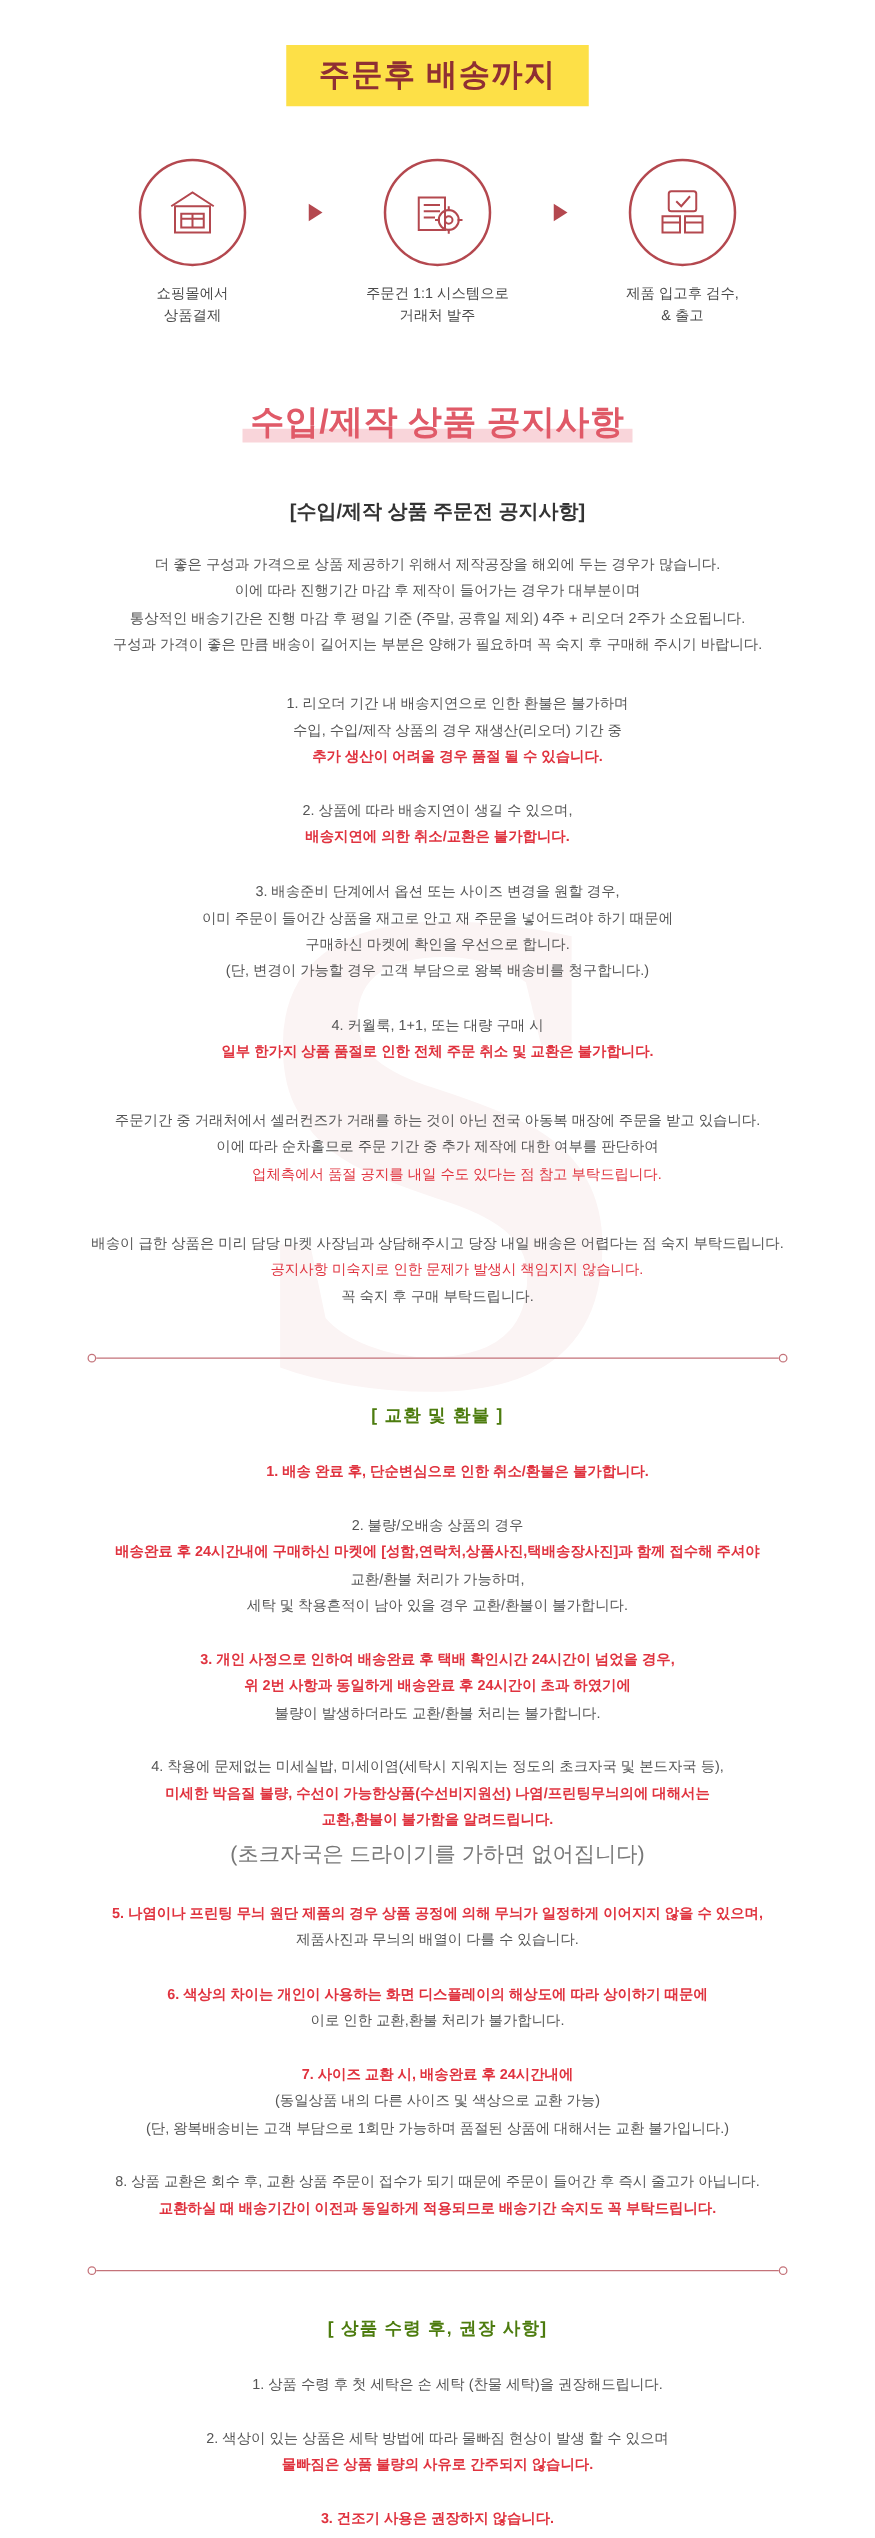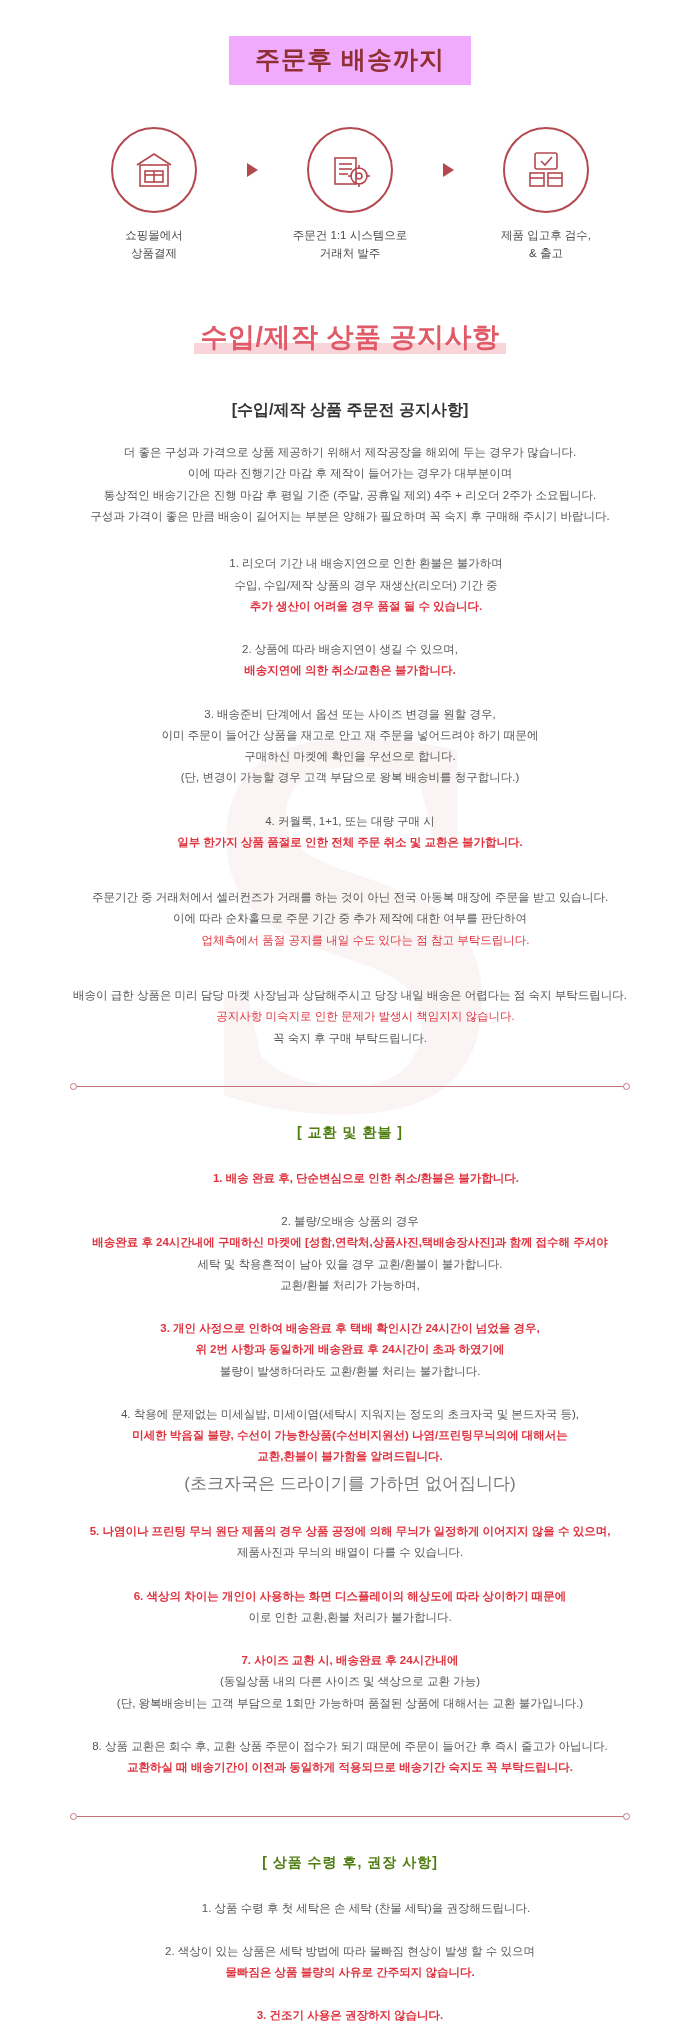--- a/index.html
+++ b/index.html
@@ -38,21 +38,21 @@
   }
   .content { position: relative; z-index: 2; }
 
   
   .banner-wrap {
     text-align: center;
     padding-top: 36px;
   }
   .banner {
     display: inline-block;
-    background: #f0abfc;
+    background: #fde047;
     padding: 7px 26px 9px 26px;
   }
   .banner h1 {
     margin: 0;
     font-size: 25px;
     font-weight: 700;
     letter-spacing: 1px;
     color: #8f2f33;
     font-family: "Liberation Sans", "DejaVu Sans", sans-serif;
   }
@@ -306,22 +306,22 @@
 
     <div class="sec-head">[ 교환 및 환불 ]</div>
 
     <div class="block mt26">
       <div class="red">1. 배송 완료 후, 단순변심으로 인한 취소/환불은 불가합니다.</div>
     </div>
 
     <div class="block mt22">
       <div>2. 불량/오배송 상품의 경우</div>
       <div class="red">배송완료 후 24시간내에 구매하신 마켓에 [성함,연락처,상품사진,택배송장사진]과 함께 접수해 주셔야</div>
+      <div>교환/환불 처리가 가능하며,</div>
       <div>세탁 및 착용흔적이 남아 있을 경우 교환/환불이 불가합니다.</div>
-      <div>교환/환불 처리가 가능하며,</div>
     </div>
 
     <div class="block mt22">
       <div class="red">3. 개인 사정으로 인하여 배송완료 후 택배 확인시간 24시간이 넘었을 경우,</div>
       <div class="red">위 2번 사항과 동일하게 배송완료 후 24시간이 초과 하였기에</div>
       <div>불량이 발생하더라도 교환/환불 처리는 불가합니다.</div>
     </div>
 
     <div class="block mt22">
       <div>4. 착용에 문제없는 미세실밥, 미세이염(세탁시 지워지는 정도의 초크자국 및 본드자국 등),</div>

